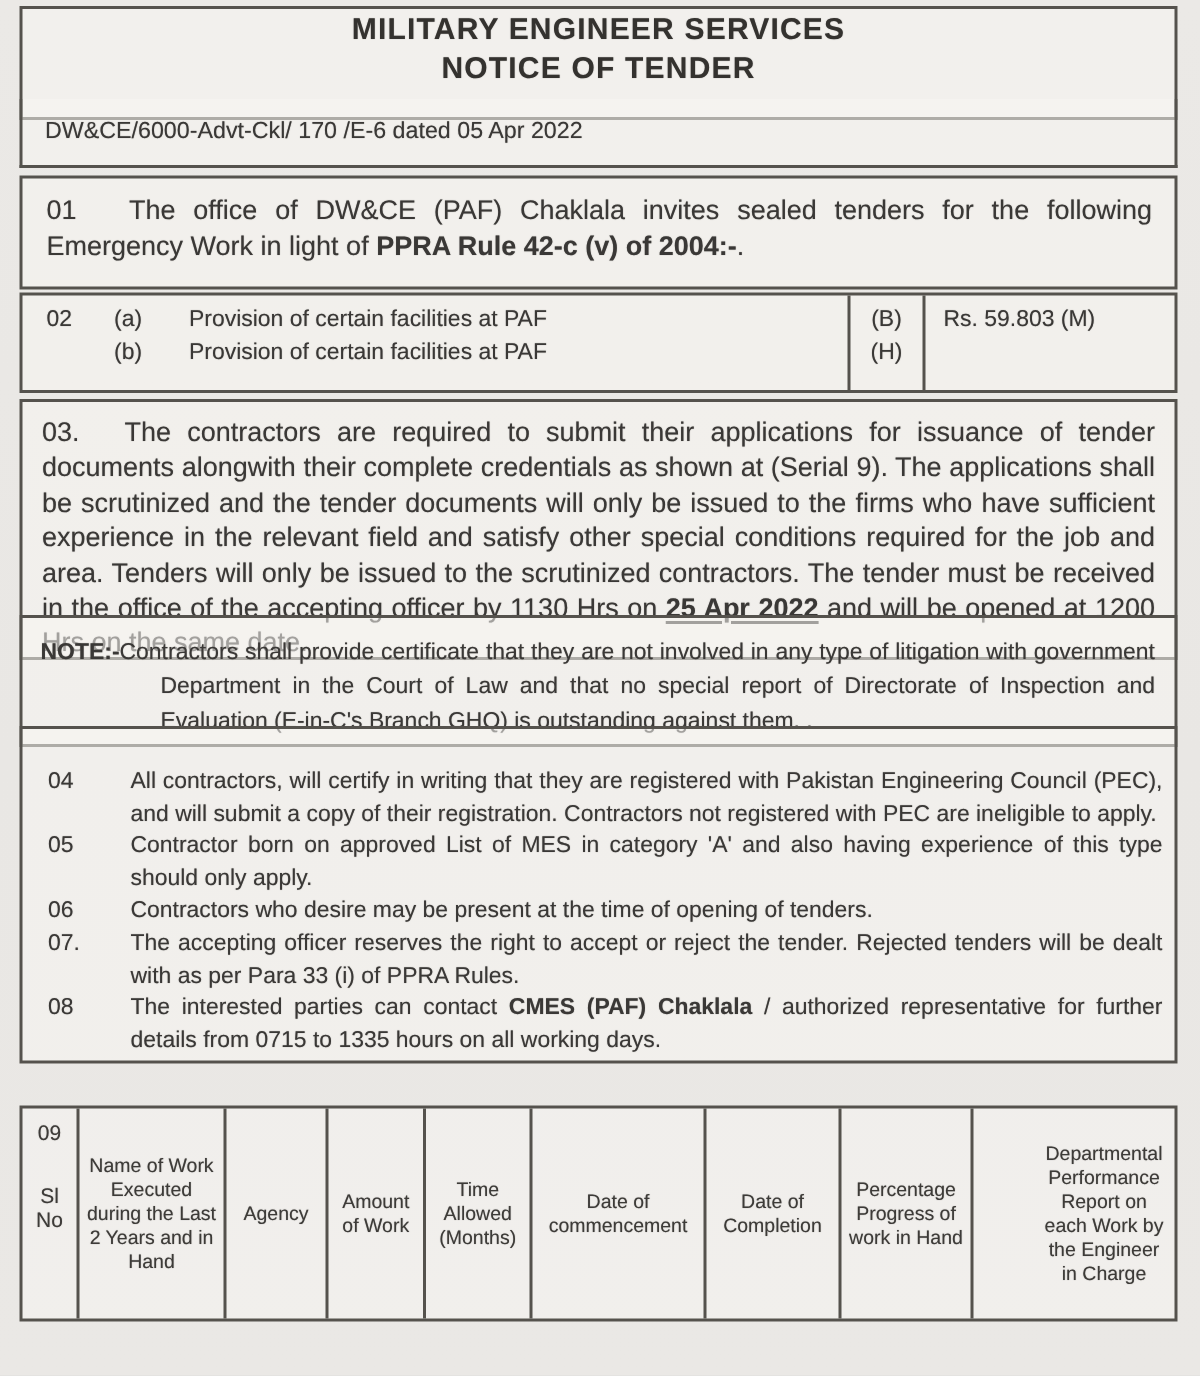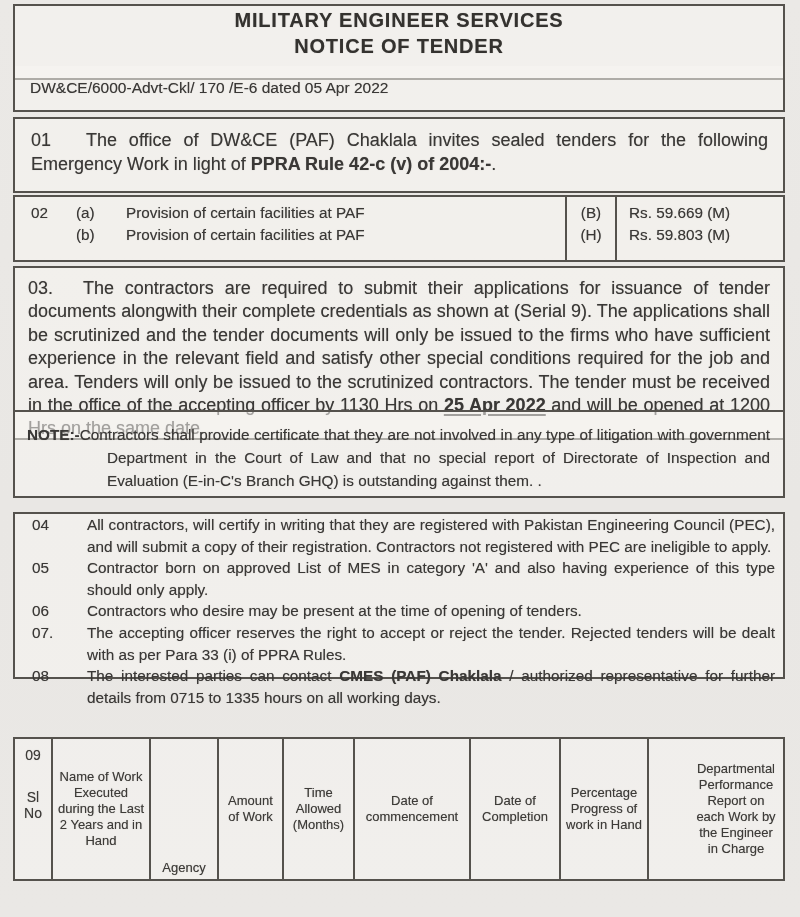--- a/index.html
+++ b/index.html
@@ -75,21 +75,21 @@
   .note-box { top: 410px; height: 88px; padding: 11px 13px 0 12px; }
   .note-box p {
     font-size: 15.3px;
     line-height: 23px;
     text-align: justify;
     padding-left: 80px;
     text-indent: -80px;
   }
   .note-label { font-weight: bold; }
   
-  .items-box { top: 512px; height: 167px; padding: 0 8px 0 0; }
+  .items-box { top: 484px; height: 225px; padding: 24px 8px 0 0; }
   .list-row { display: flex; }
   .list-num {
     flex: 0 0 72px;
     padding-left: 17px;
     font-size: 15.3px;
     line-height: 21.6px;
   }
   .list-text {
     flex: 1 1 auto;
     font-size: 15.3px;
@@ -112,21 +112,21 @@
   .c0 {
     flex: 0 0 36px;
     flex-direction: column;
     align-items: center;
     justify-content: flex-start;
     padding-top: 8px;
     font-size: 14px;
   }
   .c0 .t-slno { margin-top: 26px; }
   .c1 { flex: 0 0 98px; }
-  .c2 { flex: 0 0 68px; align-items: flex-end; }
+  .c2 { flex: 0 0 68px; }
   .c3 { flex: 0 0 65px; }
   .c4 { flex: 0 0 71px; }
   .c5 { flex: 0 0 116px; }
   .c6 { flex: 0 0 90px; }
   .c7 { flex: 0 0 88px; }
   .c8 { flex: 1 1 auto; padding-left: 44px; }
 </style>
 </head>
 <body>
 
@@ -148,21 +148,20 @@
   <div class="box box02">
     <div class="cell main">
       <div><span class="n02">02</span><span class="lab02">(a)</span><span>Provision of certain facilities at PAF</span></div>
       <div><span class="n02"></span><span class="lab02">(b)</span><span>Provision of certain facilities at PAF</span></div>
     </div>
     <div class="cell code">
       <div>(B)</div>
       <div>(H)</div>
     </div>
     <div class="cell amount">
-      <div>Rs. 59.669 (M)</div>
       <div>Rs. 59.803 (M)</div>
     </div>
   </div>
 
   <div class="box para-box box03">
     <p><span class="num">03.</span><span>The contractors are required to submit their applications for issuance of tender documents alongwith their complete credentials as shown at (Serial 9). The applications shall be scrutinized and the tender documents will only be issued to the firms who have sufficient experience in the relevant field and satisfy other special conditions required for the job and area. Tenders will only be issued to the scrutinized contractors. The tender must be received in the office of the accepting officer by 1130 Hrs on </span><span class="date-underline">25 Apr 2022</span><span> and will be opened at 1200 Hrs on the same date.</span></p>
   </div>
 
   <div class="box note-box">
     <p><span class="note-label">NOTE:-</span><span>Contractors shall provide certificate that they are not involved in any type of litigation with government Department in the Court of Law and that no special report of Directorate of Inspection and Evaluation (E-in-C's Branch GHQ) is outstanding against them. .</span></p>

